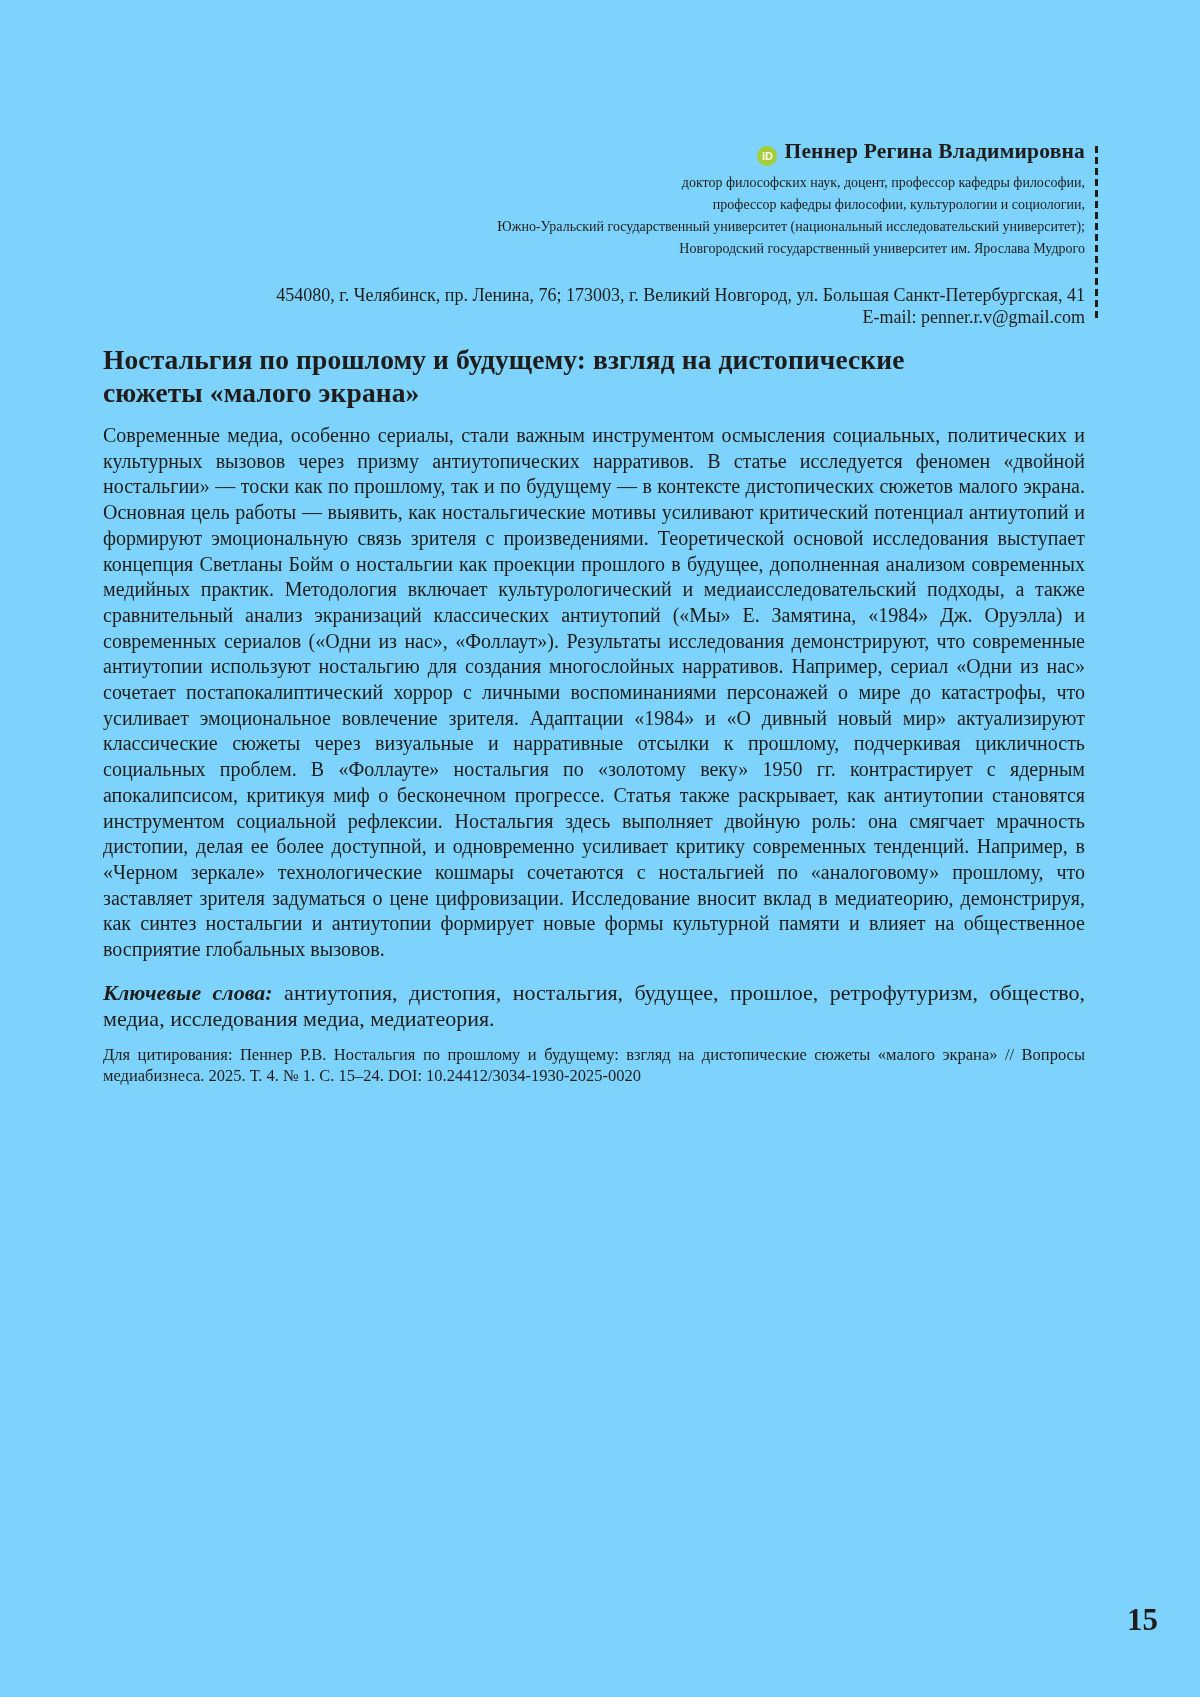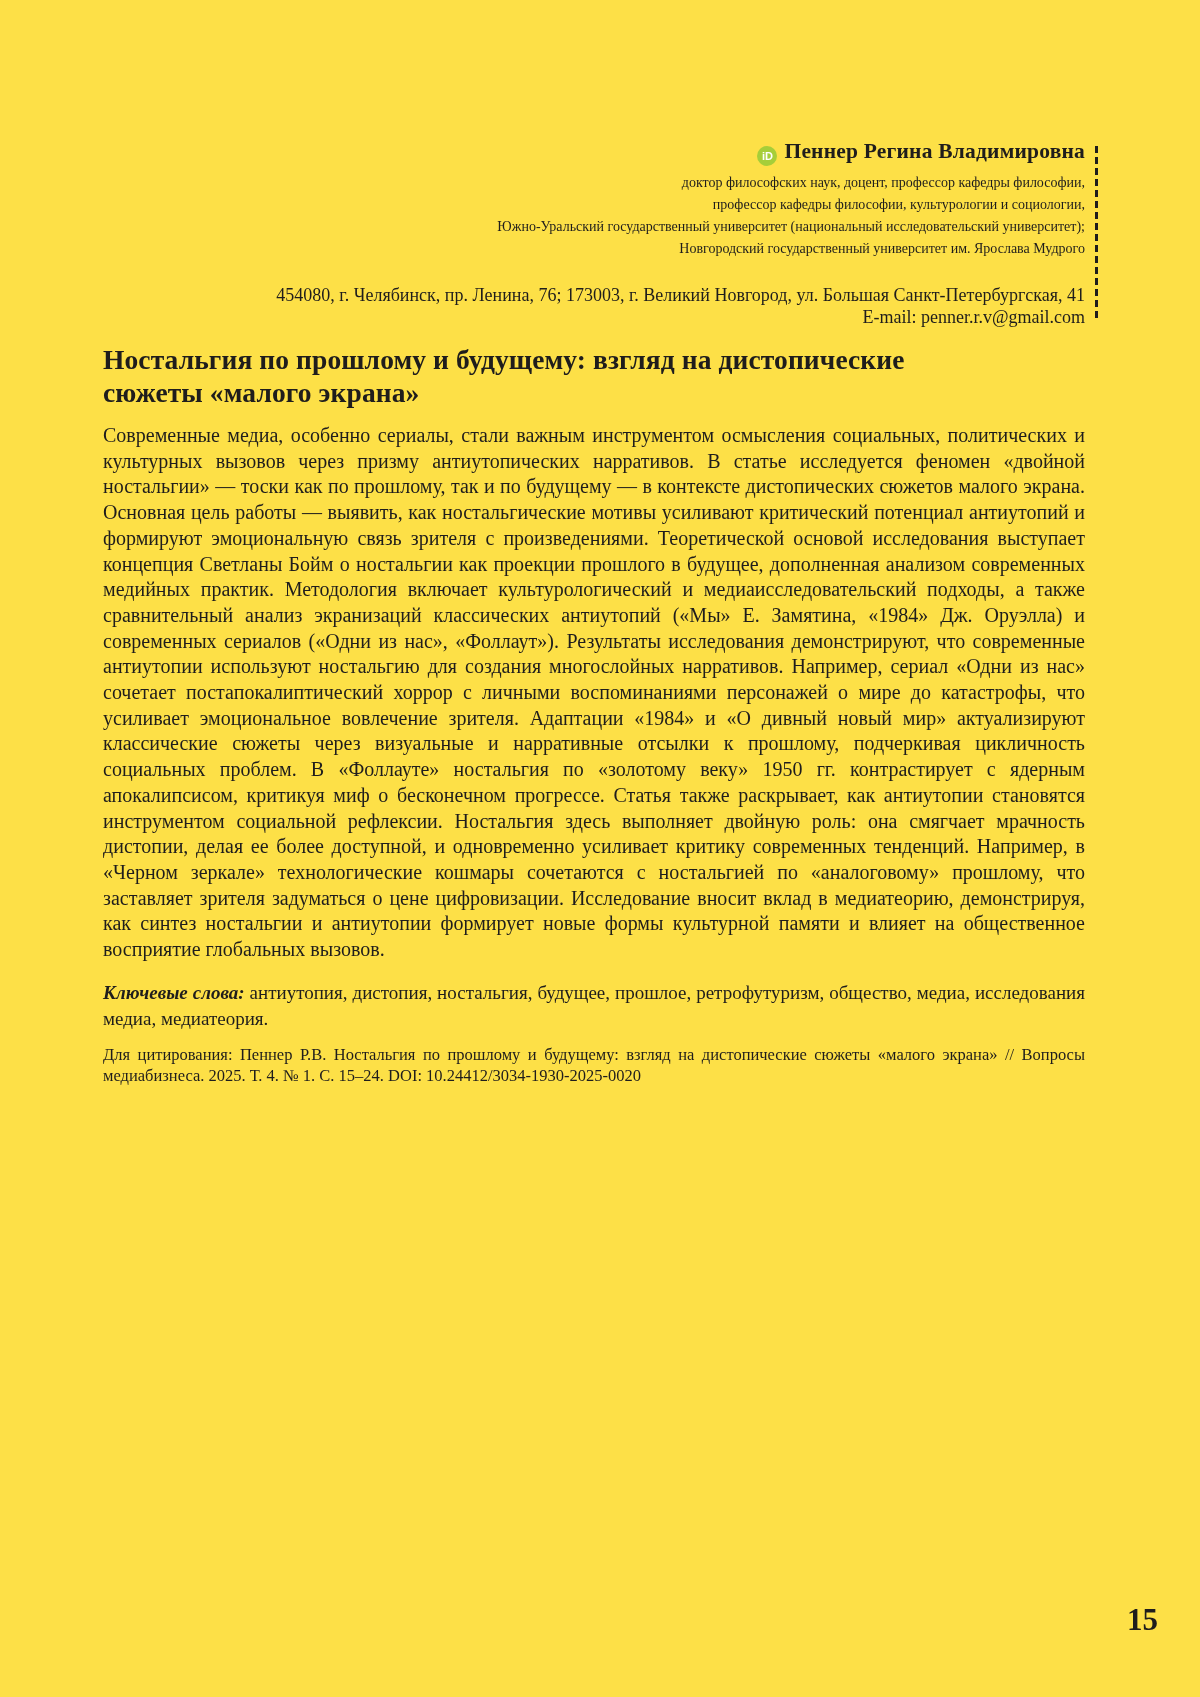--- a/index.html
+++ b/index.html
@@ -4,21 +4,21 @@
 <style>
   html, body {
     margin: 0;
     padding: 0;
     background: #ffffff;
   }
   .page {
     position: relative;
     width: 1200px;
     height: 1697px;
-    background: #fde047;
+    background: #7dd3fc;
     font-family: "Liberation Serif", "DejaVu Serif", serif;
     color: #1f1d1c;
     overflow: hidden;
   }
 
   
   .author-block {
     position: absolute;
     top: 138px;
     right: 115px;
@@ -95,21 +95,21 @@
   .abstract {
     margin: 14px 0 0 0;
     font-size: 20px;
     line-height: 25.7px;
     text-align: justify;
     hyphens: auto;
     -webkit-hyphens: auto;
   }
   .keywords {
     margin: 17px 0 10px 0;
-    font-size: 19px;
+    font-size: 22px;
     line-height: 26px;
     text-align: justify;
   }
   .kw-label {
     font-weight: bold;
     font-style: italic;
   }
   .citation {
     margin: 12px 0 0 0;
     font-size: 16.5px;

